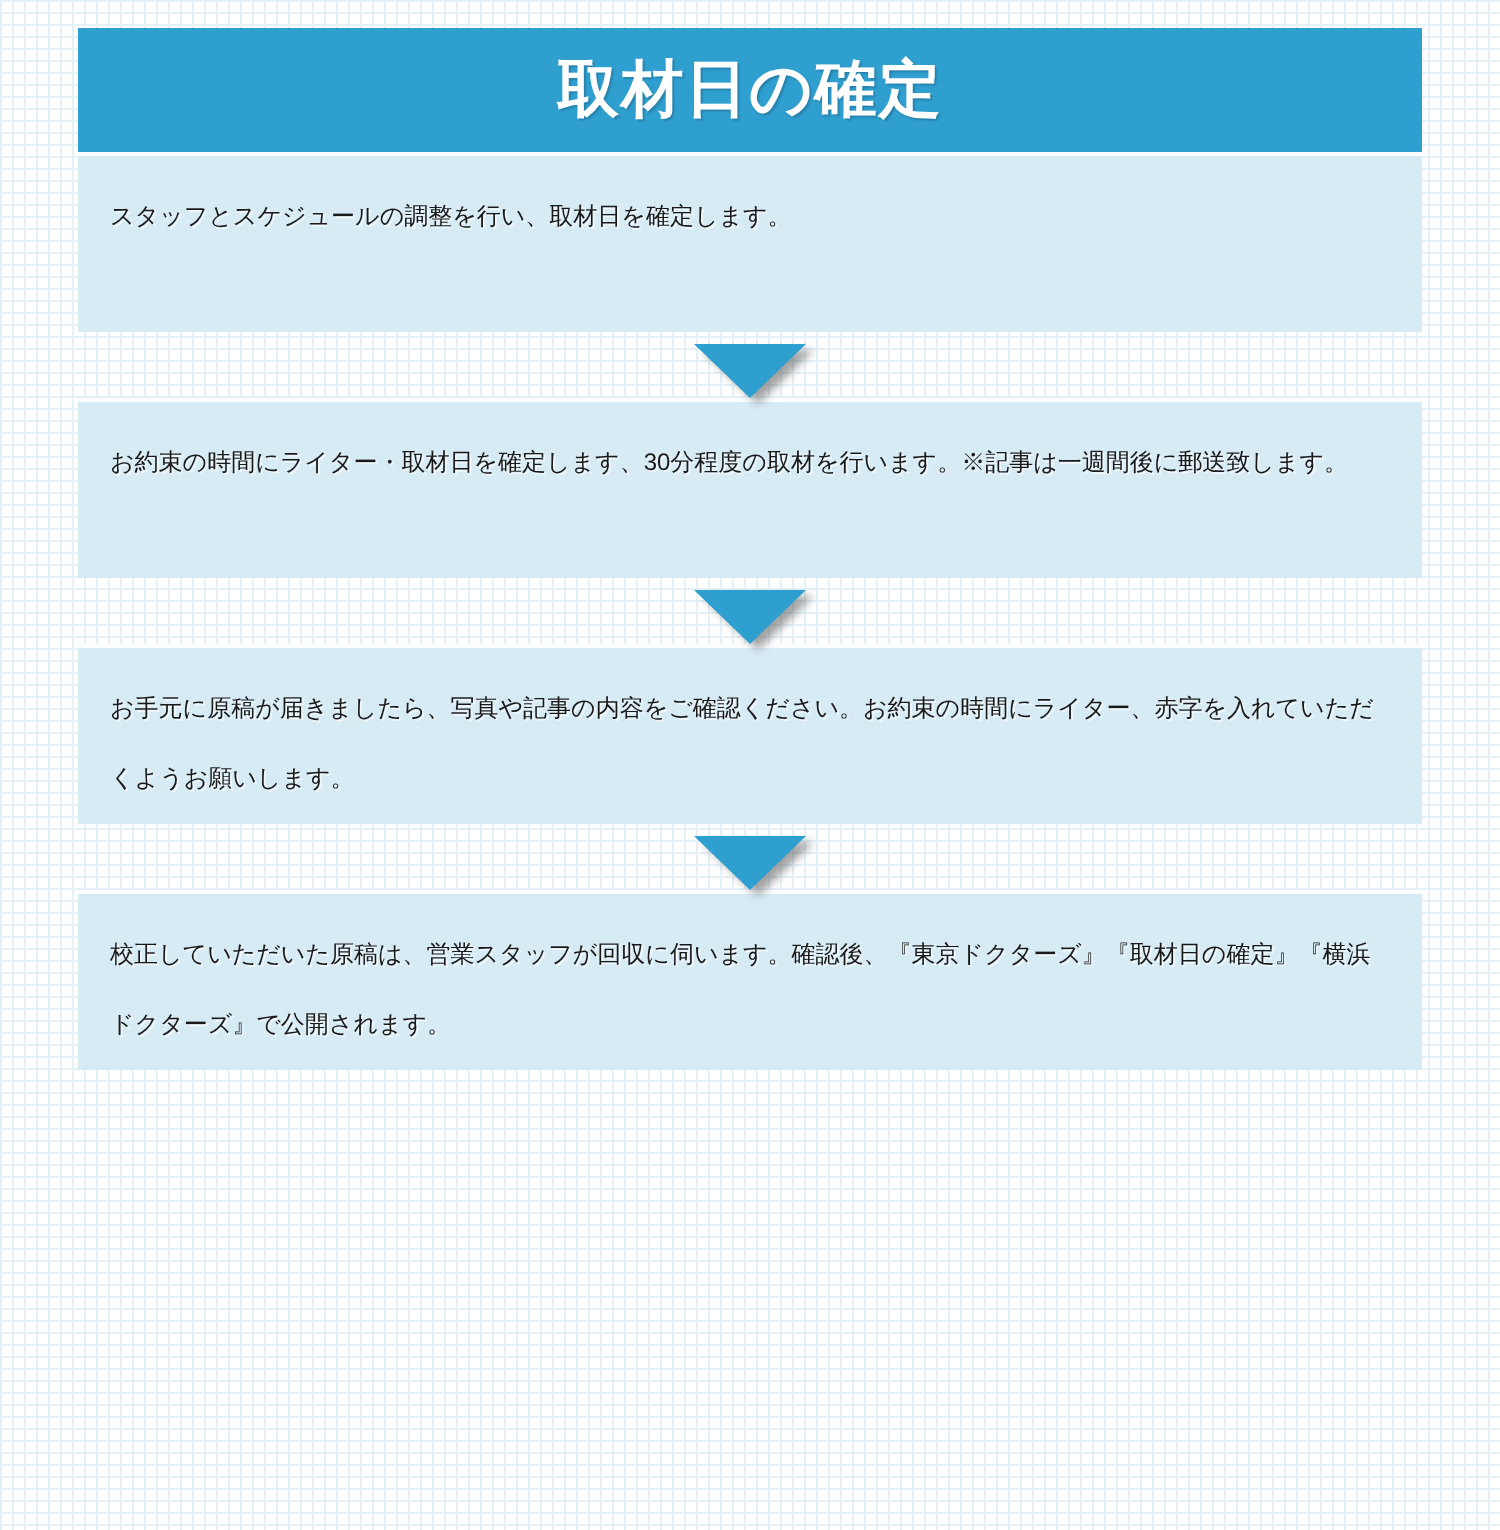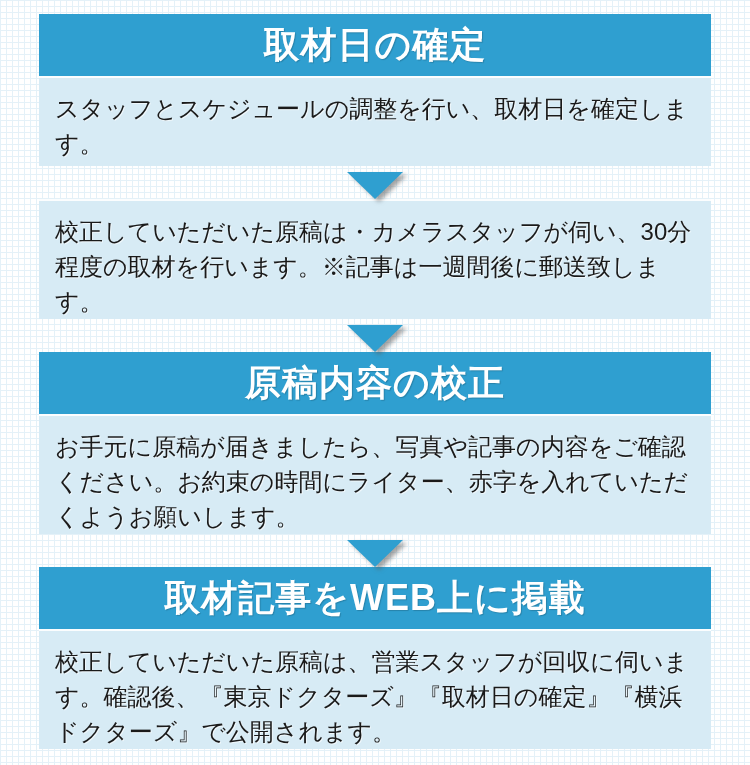--- a/index.html
+++ b/index.html
@@ -23,35 +23,35 @@
     background-size: 6px 6px;
   }
   .step {
     width: 672px;
     margin: 0 auto;
   }
   .step-header {
     height: 62px;
     background: #2f9fd0;
     color: #ffffff;
-    font-size: 36px;
+    font-size: 31px;
     font-weight: bold;
     letter-spacing: 1px;
     display: flex;
     align-items: center;
     justify-content: center;
     text-shadow: 1px 1px 1px rgba(0,0,0,0.18);
   }
   .step-body {
     background: #d7ebf5;
     border-top: 2px solid #fbfdfe;
     min-height: 90px;
     box-sizing: border-box;
     padding: 13px 16px 0 16px;
-    font-size: 24px;
+    font-size: 12px;
     line-height: 35px;
     color: #1a1a1a;
     text-shadow: 1px 1px 0 rgba(255,255,255,0.6);
   }
   .arrow-wrap {
     height: 33px;
     display: flex;
     justify-content: center;
     align-items: flex-end;
   }
@@ -72,34 +72,32 @@
   <section class="step">
     <div class="step-header">取材日の確定</div>
     <div class="step-body">スタッフとスケジュールの調整を行い、取材日を確定します。</div>
   </section>
 
   <div class="arrow-wrap">
     <div class="arrow"></div>
   </div>
 
   <section class="step">
-    <div class="step-body">校正していただいた原稿は・カメラスタッフが伺い、30分程度の取材を行います。※記事は一週間後に郵送致します。</div>
+    <div class="step-body">お約束の時間にライター・取材日を確定します、30分程度の取材を行います。※記事は一週間後に郵送致します。</div>
   </section>
 
   <div class="arrow-wrap">
     <div class="arrow"></div>
   </div>
 
   <section class="step">
-    <div class="step-header">原稿内容の校正</div>
     <div class="step-body">お手元に原稿が届きましたら、写真や記事の内容をご確認ください。お約束の時間にライター、赤字を入れていただくようお願いします。</div>
   </section>
 
   <div class="arrow-wrap">
     <div class="arrow"></div>
   </div>
 
   <section class="step">
-    <div class="step-header">取材記事をWEB上に掲載</div>
     <div class="step-body">校正していただいた原稿は、営業スタッフが回収に伺います。確認後、『東京ドクターズ』『取材日の確定』『横浜ドクターズ』で公開されます。</div>
   </section>
 
 </div>
 
 </body></html>

